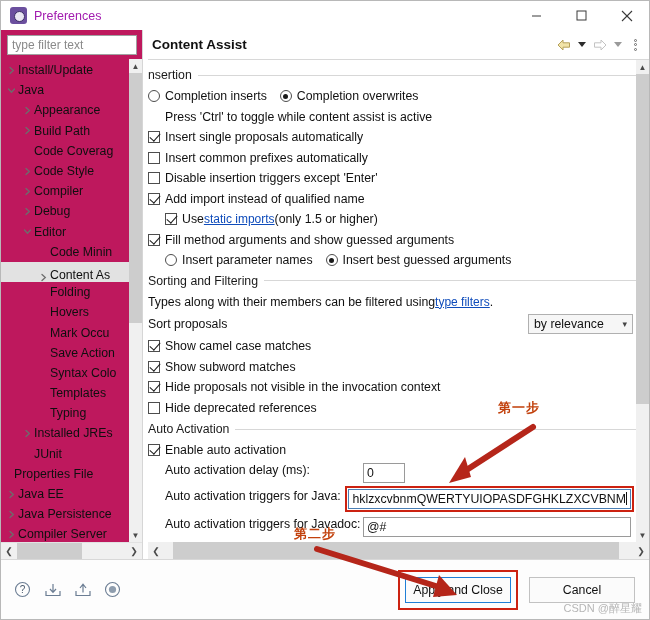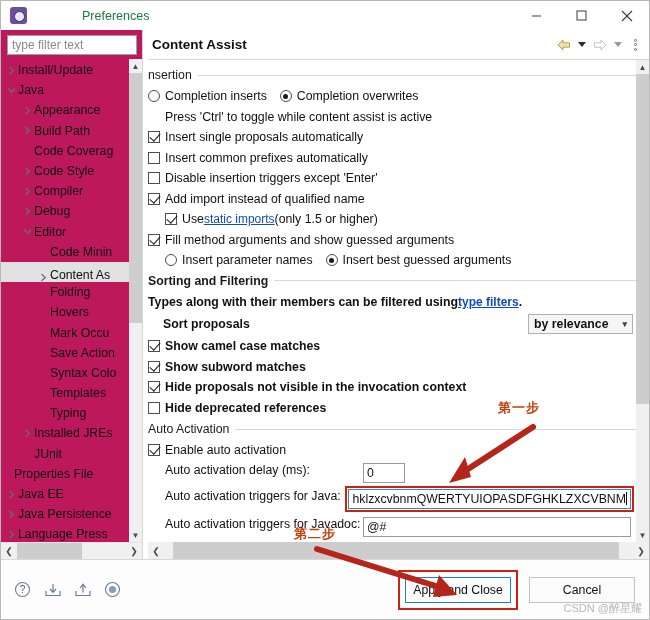--- a/index.html
+++ b/index.html
@@ -34,21 +34,21 @@
     border-radius:3px;
     background:#6b4f9e;
     position:relative;
     flex:0 0 17px;
   }
   .title-icon::after{
     content:""; position:absolute; left:4px; top:4px;
     width:9px; height:9px; border-radius:50%;
     background:#e9e6f2; border:1.5px solid #3d2f66;
   }
-  .title-text { font-size:12.5px; color:#15803d;margin-left:48px; }
+  .title-text { font-size:12.5px; color:#a21caf; }
   .win-btns { position:absolute; right:0; top:0; height:29px; display:flex; }
   .win-btn {
     width:45px; height:29px;
     display:flex; align-items:center; justify-content:center;
     color:#3a3a3a; font-size:13px;
   }
   .win-btn svg { display:block; }
 
   
   .content { flex:1 1 auto; display:flex; min-height:0; }
@@ -189,21 +189,21 @@
   }
   .rb.on::after{
     content:""; position:absolute; left:2.5px; top:2.5px;
     width:5px;height:5px;border-radius:50%;background:#1a1a1a;
   }
   .lbl-txt { font-size:12.3px; color:#111; }
   .sub-txt { font-size:12.3px; color:#111; }
   a.link { color:#0f4cbb; text-decoration:underline; }
 
   .sort-row { display:flex; align-items:center; height:24px; }
-  .sort-row .lbl-txt { flex:0 0 auto;margin-left:15px; }
+  .sort-row .lbl-txt { flex:0 0 auto; }
   .combo {
     margin-left:auto; margin-right:3px;
     width:105px; height:20px;
     border:1px solid #b0b0b0; background:#f6f6f6;
     display:flex; align-items:center; padding:0 5px;
     font-size:12.3px; color:#111;
   }
   .combo .cv { flex:1 1 auto; }
   .combo .chev { color:#444; font-size:9px; }
 
@@ -454,21 +454,21 @@
                 </svg>
               </span>
               <span class="lbl">Java Persistence</span>
             </div>
             <div class="tnode" style="padding-left: 4px;">
               <span class="arrow">
                 <svg width="9" height="9" viewBox="0 0 9 9">
                   <path d="M3 1.5 L6.3 4.5 L3 7.5" fill="none" stroke="#6d6d6d" stroke-width="1.3" stroke-linecap="round"></path>
                 </svg>
               </span>
-              <span class="lbl">Language Press</span>
+              <span class="lbl">Compiler Server</span>
             </div>
           </div>
         <div class="vscroll">
           <div class="arrowbtn">▲</div>
           <div class="thumb" style="top:14px;height:250px;"></div>
           <div class="arrowbtn" style="position:absolute;bottom:0;left:0;right:0;">▼</div>
         </div>
       </div>
       <div class="hscroll">
         <div class="hbtn">❮</div>
@@ -565,21 +565,21 @@
 
               <div class="row indent1">
                 <span class="rb"></span>
                 <span class="lbl-txt">Insert parameter names</span>
                 <span style="width:13px;"></span>
                 <span class="rb on"></span>
                 <span class="lbl-txt">Insert best guessed arguments</span>
               </div>
             </div>
 
-            <div class="group" style="margin-top:3px;font-weight:bold;">
+            <div class="group" style="margin-top:3px;">
               <div class="group-title">
                 <span>Sorting and Filtering</span>
                 <span class="rule"></span>
               </div>
 
               <div class="row">
                 <span class="sub-txt">Types along with their members can be filtered using </span>
                 <a class="link" href="#">type filters</a>
                 <span class="sub-txt">.</span>
               </div>

